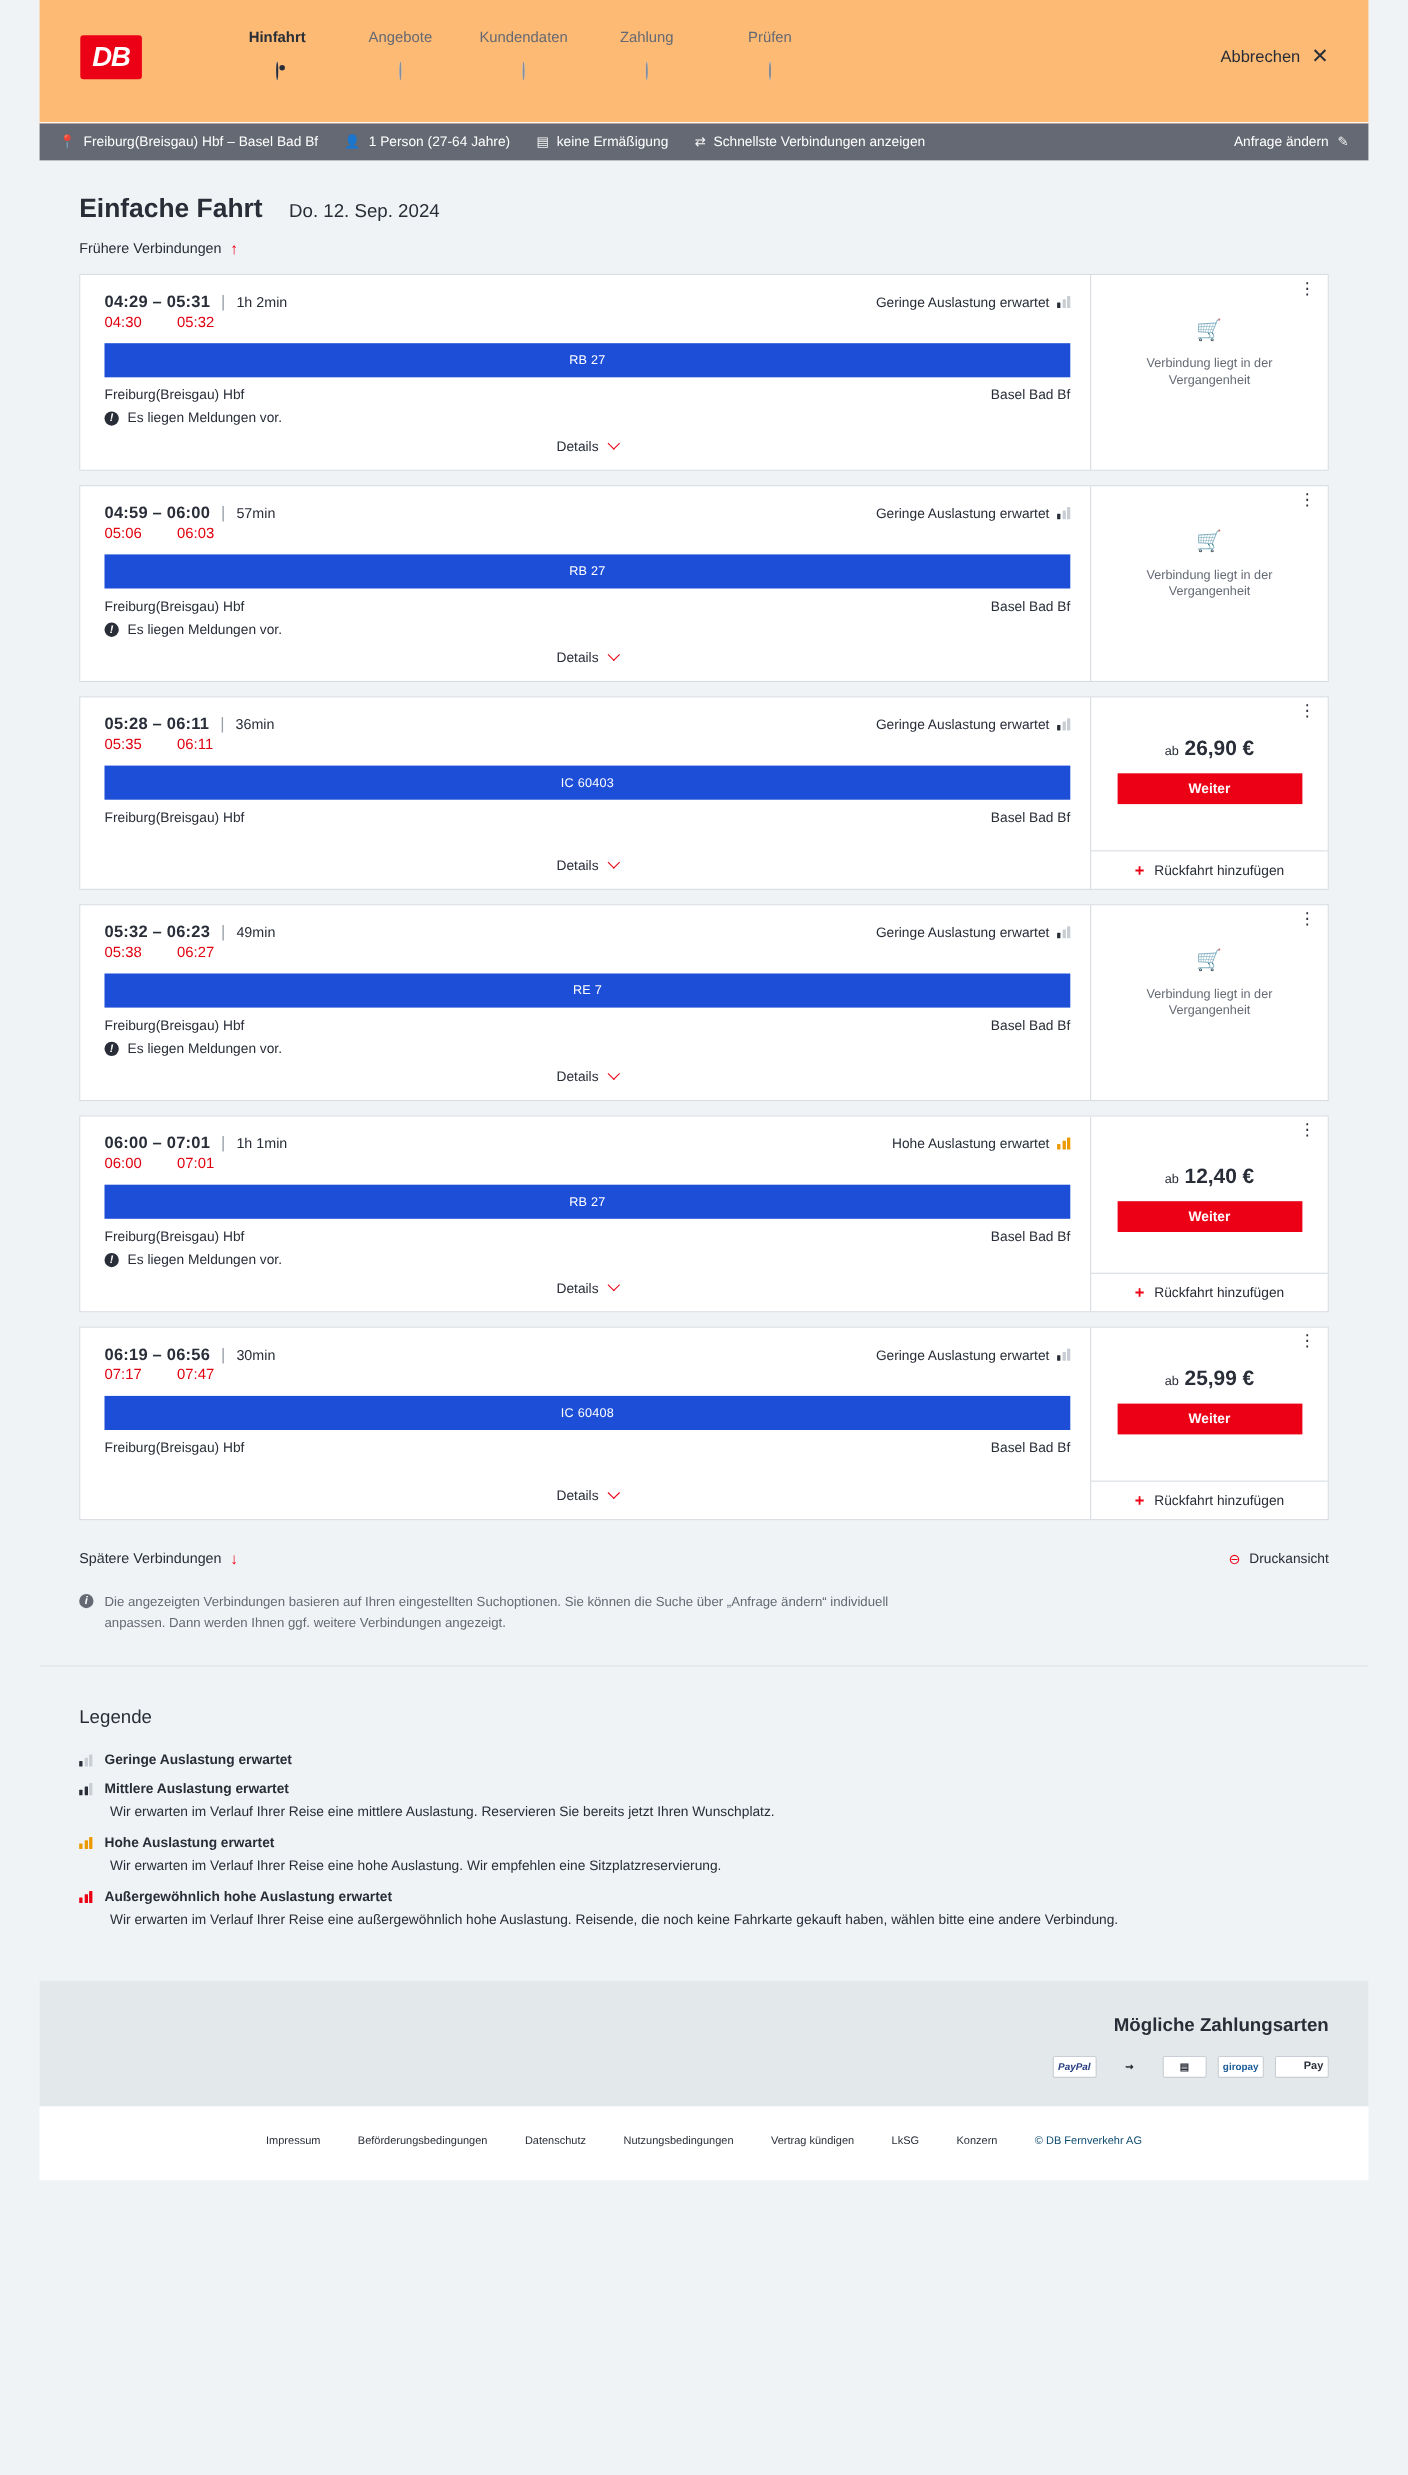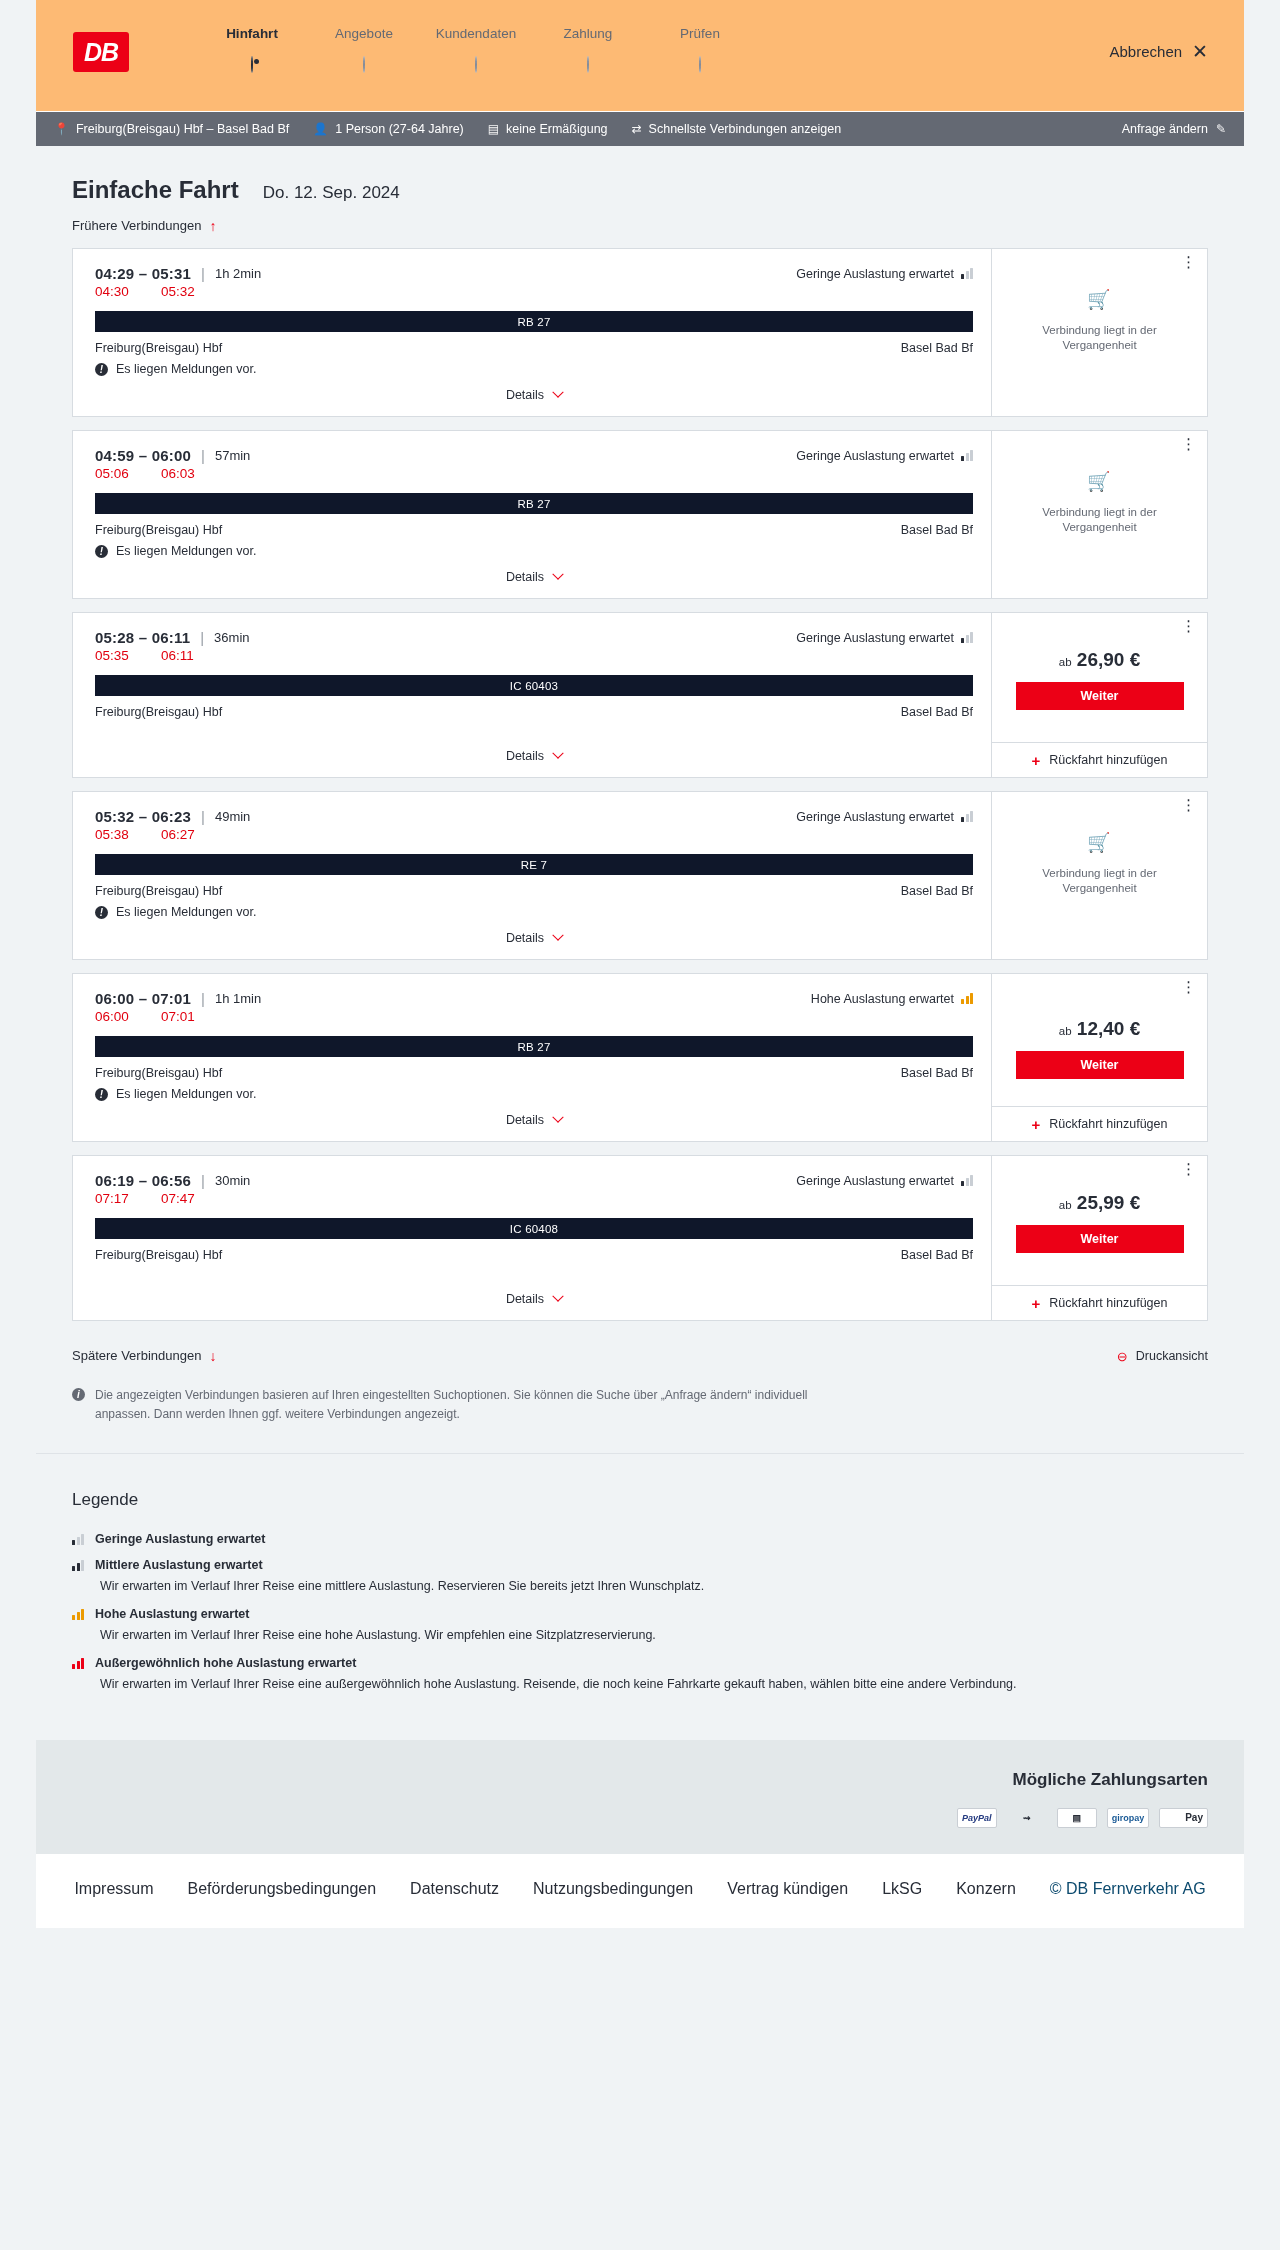--- a/index.html
+++ b/index.html
@@ -180,23 +180,23 @@
   .row2 {
     margin-top: 2px;
     font-size: 13.5px;
     color: #e1000f;
     display: flex;
     gap: 22px;
   }
   .row2 .t { min-width: 44px; }
   .train-bar {
     margin-top: 12px;
-    background: #0f172a;
+    background: #1d4ed8;
     color: #fff;
-    height: 21px;
+    height: 31px;
     font-size: 11.5px;
     display: flex;
     align-items: center;
     justify-content: center;
     letter-spacing: .2px;
   }
   .row3 {
     margin-top: 9px;
     display: flex;
     font-size: 12.5px;
@@ -399,21 +399,21 @@
   .pay-icon.apple { font-size: 10px; padding-left: 25px; }
 
   
   .footer {
     background: #fff;
     margin: 0 36px;
     padding: 26px 0 30px;
     display: flex;
     justify-content: center;
     gap: 34px;
-    font-size: 16px;
+    font-size: 10px;
     color: #282d37;
     flex-wrap: wrap;
   }
   .footer a { color: #282d37; text-decoration: none; cursor: pointer; }
   .footer .copy { color: #0c4a6e; }
 </style>
 </head>
 <body>
 
 <div class="page">

